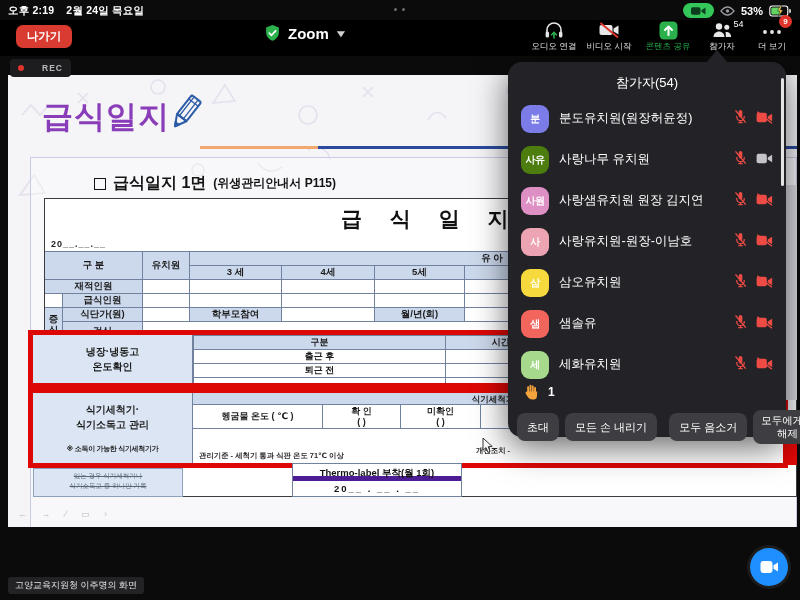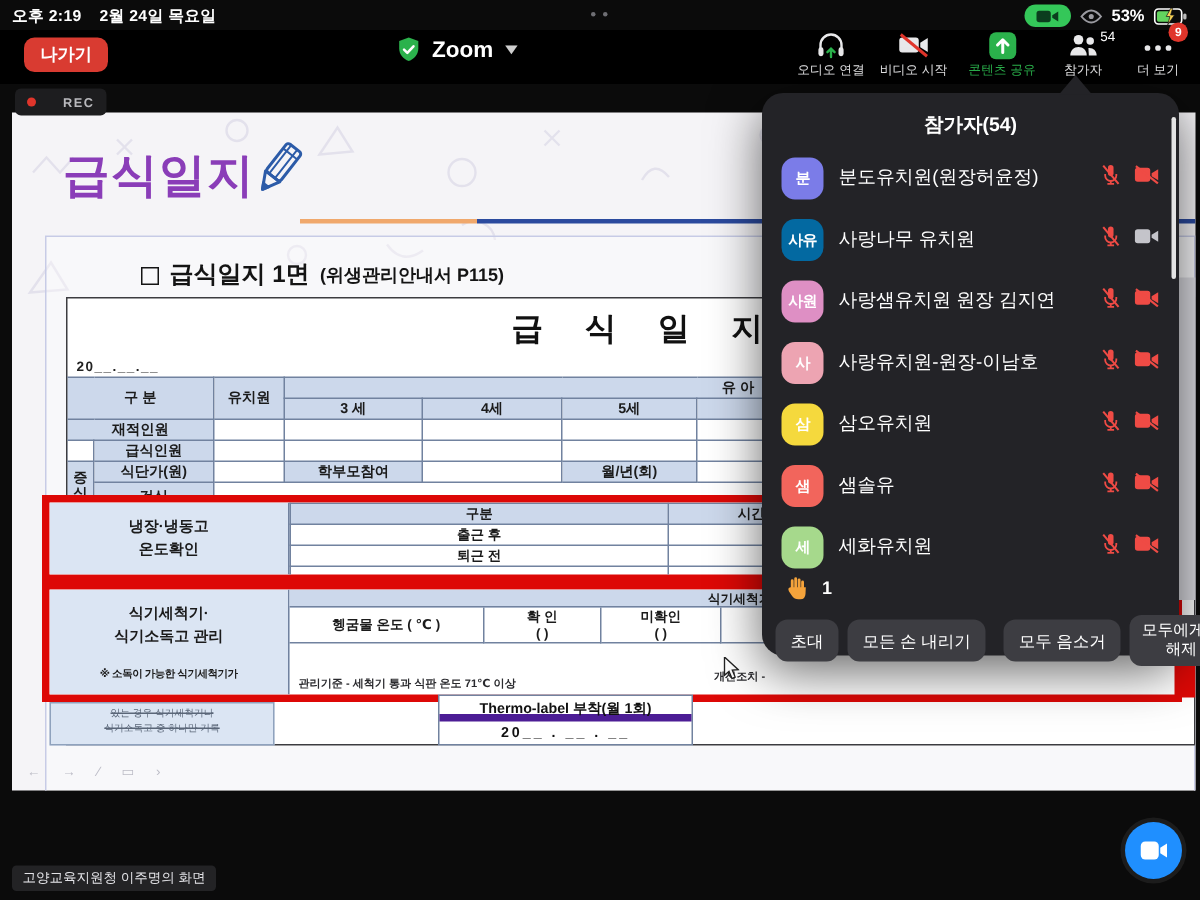--- a/index.html
+++ b/index.html
@@ -85,21 +85,21 @@
   .cursor { position:absolute; left:474px; top:363px; }
   .viewer-tools { position:absolute; left:10px; top:434px; font-size:9px; color:#bcbcc6; letter-spacing:6px; }
   .strip-red { position:absolute; left:778px; top:368px; width:11px; height:22px; background:#dd0806; }
   .strip-gray { position:absolute; left:778px; top:110px; width:11px; height:215px; background:#dcdce2; }
 
   
   .panel { position:absolute; left:508px; top:62px; width:278px; height:375px; background:#232327; border-radius:14px;
            box-shadow:0 10px 34px rgba(0,0,0,.6); z-index:10; }
   .panel-notch { position:absolute; left:198px; top:-12px; width:0; height:0;
                  border-left:11px solid transparent; border-right:11px solid transparent; border-bottom:13px solid #232327; }
-  .panel-title { position:absolute; left:0; top:12px; width:100%; text-align:center; color:#fff; font-size:13px; font-weight:bold; }
+  .panel-title { position:absolute; left:0; top:12px; width:100%; text-align:center; color:#fff; font-size:13px; font-weight:normal; }
   .p-rows { position:absolute; left:0; top:36px; width:100%; }
   .p-row { display:flex; align-items:center; height:41px; padding:0 13px; }
   .p-avatar { width:28px; height:28px; border-radius:9px; color:#fff; font-size:10px; font-weight:bold;
               display:flex; align-items:center; justify-content:center; flex:none; letter-spacing:-0.5px; }
   .p-name { margin-left:10px; color:#fff; font-size:12.5px; font-weight:500; flex:1; white-space:nowrap; overflow:hidden; }
   .p-icons { display:flex; align-items:center; gap:9px; flex:none; }
   .hand-row { position:absolute; left:16px; top:322px; display:flex; align-items:center; gap:8px; color:#fff; font-size:12px; font-weight:bold; }
   .panel-btns { position:absolute; left:9px; right:9px; top:348px; display:flex; align-items:center; gap:6px; }
   .pbtn { background:#3d3d42; border:none; border-radius:8px; color:#fff; font-size:11px; font-weight:500; font-family:inherit;
           height:28px; padding:0 10px; white-space:nowrap; }
@@ -430,21 +430,21 @@
               </svg></span>
       <span class="vid"><svg width="17" height="13" viewBox="0 0 18 14">
                 <rect x="0.5" y="2" width="11" height="10" rx="2" fill="#ef4b45"></rect>
                 <path d="M12.5 6 17.2 3 v8 L12.5 8z" fill="#ef4b45"></path>
                 <line x1="1.2" y1="0.8" x2="17" y2="13.2" stroke="#ef4b45" stroke-width="1.5"></line>
               </svg></span>
     </div>
   </div>
 
   <div class="p-row">
-    <div class="p-avatar" style="background: #0369a1;">사유</div>
+    <div class="p-avatar" style="background: #4d7c0f;">사유</div>
     <div class="p-name">사랑나무 유치원</div>
     <div class="p-icons">
       <span class="mic"><svg width="13" height="15" viewBox="0 0 14 16">
                 <rect x="5" y="1" width="4" height="8" rx="2" fill="#ef4b45"></rect>
                 <path d="M3 7.5 v1 a4 4 0 0 0 8 0 v-1" fill="none" stroke="#ef4b45" stroke-width="1.3"></path>
                 <line x1="7" y1="12.6" x2="7" y2="14.4" stroke="#ef4b45" stroke-width="1.3"></line>
                 <line x1="4.6" y1="14.6" x2="9.4" y2="14.6" stroke="#ef4b45" stroke-width="1.3"></line>
                 <line x1="1.6" y1="1.4" x2="12.6" y2="14.6" stroke="#ef4b45" stroke-width="1.5"></line>
               </svg></span>
       <span class="vid"><svg width="17" height="13" viewBox="0 0 18 14">

